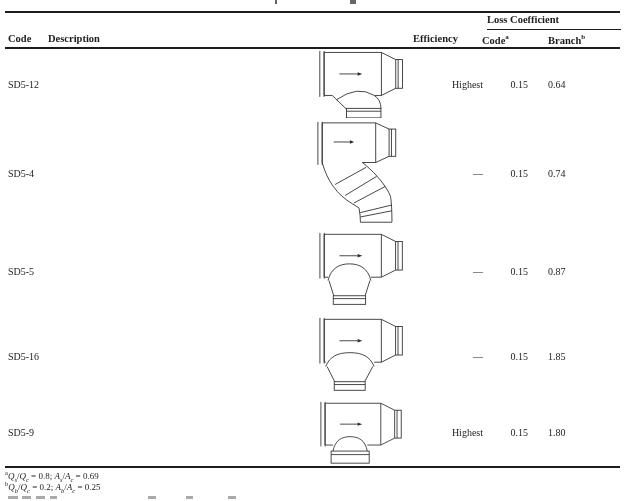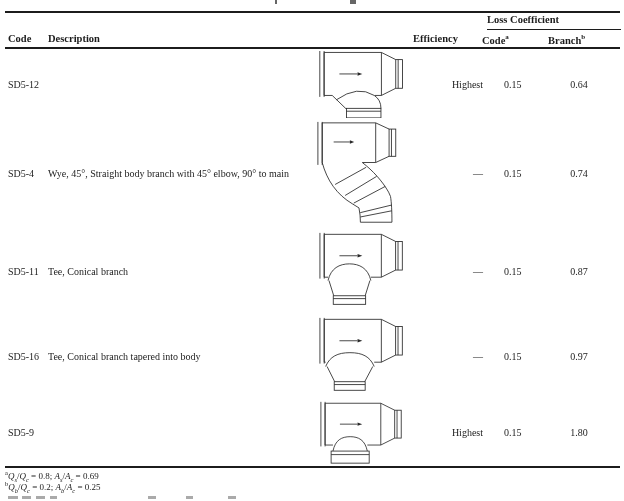--- a/index.html
+++ b/index.html
@@ -10,22 +10,22 @@
   .rule{position:absolute;background:#1c1c1c;height:1.5px;}
   .hdr{position:absolute;font-weight:bold;font-size:10.5px;white-space:nowrap;}
   .center{text-align:left;}
   .row{position:absolute;left:0;width:624px;}
   .cell{position:absolute;top:50%;transform:translateY(-50%);font-size:10px;white-space:nowrap;}
   .cell-code{left:8px;width:40px;}
   .cell-desc{left:48px;width:262px;}
   .cell-diagram{left:304px;width:108px;top:0;bottom:0;transform:none;
     display:flex;align-items:center;justify-content:center;}
   .cell-eff{left:413px;width:70px;text-align:right;}
-  .cell-main{left:504px;width:60px;text-align:left;}
-  .cell-branch{left:548px;width:62px;text-align:center;}
+  .cell-main{left:468px;width:60px;text-align:right;}
+  .cell-branch{left:548px;width:62px;text-align:left;}
   svg{display:block;}
   svg .ln{fill:none;stroke:#2a2a2a;stroke-width:0.9;}
   svg .ah{fill:#2a2a2a;stroke:none;}
   sup.hsup{font-size:7px;font-weight:bold;}
   .footnote{position:absolute;left:5px;font-size:9px;white-space:nowrap;height:11px;}
   .fn-marker{font-size:6.5px;}
   .fn-var{font-style:italic;}
   .fn-sub{font-size:6.5px;font-style:italic;}
   .frag{position:absolute;background:#666;}
   .fragb{position:absolute;background:#aaa;}
@@ -68,21 +68,20 @@
         <line class="ln" x1="43.5" y1="65" x2="79.5" y2="65"></line>
       </svg>
     </div>
     <div class="cell cell-eff">Highest</div>
     <div class="cell cell-main">0.15</div>
     <div class="cell cell-branch">0.64</div>
   </div>
 
   <div class="row" style="top:118px;height:110px;">
     <div class="cell cell-code">SD5-4</div>
-    <div class="cell cell-desc">Wye, 45°, Straight body branch with 45° elbow, 90° to main</div>
     <div class="cell cell-diagram">
       <svg width="107" height="107" viewBox="0 0 112 112">
         <line class="ln" x1="13.5" y1="2" x2="13.5" y2="47"></line>
         <line class="ln" x1="18" y1="2" x2="18" y2="47"></line>
         <path class="ln" d="M18,3 H74 M18,3 V44.5 M74,3 V44.5 M60,44.5 H74"></path>
         <line class="ln" x1="30" y1="23" x2="47" y2="23"></line>
         <polygon class="ah" points="51.5,23 47,21.2 47,24.8"></polygon>
         <path class="ln" d="M74,3 L88,9.5 M74,44.5 L88,38"></path>
         <rect class="ln" x="88" y="9.5" width="7" height="28.5"></rect>
         <line class="ln" x1="90.5" y1="9.5" x2="90.5" y2="38"></line>
@@ -97,22 +96,21 @@
         <path class="ln" d="M57.8,97 L90.8,89"></path>
         <path class="ln" d="M58,101.5 L91,95"></path>
       </svg>
     </div>
     <div class="cell cell-eff">—</div>
     <div class="cell cell-main">0.15</div>
     <div class="cell cell-branch">0.74</div>
   </div>
 
   <div class="row" style="top:228px;height:85px;">
-    <div class="cell cell-code">SD5-11</div>
-    <div class="cell cell-desc">Tee, Conical branch</div>
+    <div class="cell cell-code">SD5-5</div>
     <div class="cell cell-diagram">
       <svg width="107" height="80" viewBox="0 0 112 84">
         <line class="ln" x1="15.5" y1="2" x2="15.5" y2="50"></line>
         <line class="ln" x1="20" y1="2" x2="20" y2="50"></line>
         <path class="ln" d="M20,3.5 H80 M20,3.5 V48.5 M80,3.5 V48.5 M20,48.5 H24 M69,48.5 H80"></path>
         <line class="ln" x1="36" y1="26" x2="55" y2="26"></line>
         <polygon class="ah" points="60,26 55,24.2 55,27.8"></polygon>
         <path class="ln" d="M80,3.5 L95,11 M80,48.5 L95,41"></path>
         <rect class="ln" x="95" y="11" width="7" height="30"></rect>
         <line class="ln" x1="97.5" y1="11" x2="97.5" y2="41"></line>
@@ -122,40 +120,39 @@
         <line class="ln" x1="29.5" y1="71" x2="63.5" y2="71"></line>
       </svg>
     </div>
     <div class="cell cell-eff">—</div>
     <div class="cell cell-main">0.15</div>
     <div class="cell cell-branch">0.87</div>
   </div>
 
   <div class="row" style="top:313px;height:85px;">
     <div class="cell cell-code">SD5-16</div>
-    <div class="cell cell-desc">Tee, Conical branch tapered into body</div>
     <div class="cell cell-diagram">
       <svg width="107" height="80" viewBox="0 0 112 84">
         <line class="ln" x1="15.5" y1="2" x2="15.5" y2="50"></line>
         <line class="ln" x1="20" y1="2" x2="20" y2="50"></line>
         <path class="ln" d="M20,3.5 H80 M20,3.5 V48.5 M80,3.5 V48.5 M20,48.5 H21.5 M72.5,48.5 H80"></path>
         <line class="ln" x1="36" y1="26" x2="55" y2="26"></line>
         <polygon class="ah" points="60,26 55,24.2 55,27.8"></polygon>
         <path class="ln" d="M80,3.5 L95,11 M80,48.5 L95,41"></path>
         <rect class="ln" x="95" y="11" width="7" height="30"></rect>
         <line class="ln" x1="97.5" y1="11" x2="97.5" y2="41"></line>
         <path class="ln" d="M21.5,53 C26,42.5 34,38.5 47,38.5 C60,38.5 68,42.5 72.5,53"></path>
         <path class="ln" d="M23,53 L31,69 M71,53 L62.5,69"></path>
         <rect class="ln" x="30.5" y="69" width="32.5" height="9"></rect>
         <line class="ln" x1="30.5" y1="72" x2="63" y2="72"></line>
       </svg>
     </div>
     <div class="cell cell-eff">—</div>
     <div class="cell cell-main">0.15</div>
-    <div class="cell cell-branch">0.97</div>
+    <div class="cell cell-branch">1.85</div>
   </div>
 
   <div class="row" style="top:398px;height:68px;">
     <div class="cell cell-code">SD5-9</div>
     <div class="cell cell-diagram">
       <svg width="105" height="65" viewBox="0 0 112 70">
         <line class="ln" x1="15.5" y1="2" x2="15.5" y2="50"></line>
         <line class="ln" x1="20" y1="2" x2="20" y2="50"></line>
         <path class="ln" d="M20,3.5 H80 M20,3.5 V48.5 M80,3.5 V48.5 M20,48.5 H28.5 M65.5,48.5 H80"></path>
         <line class="ln" x1="36" y1="26" x2="55" y2="26"></line>

